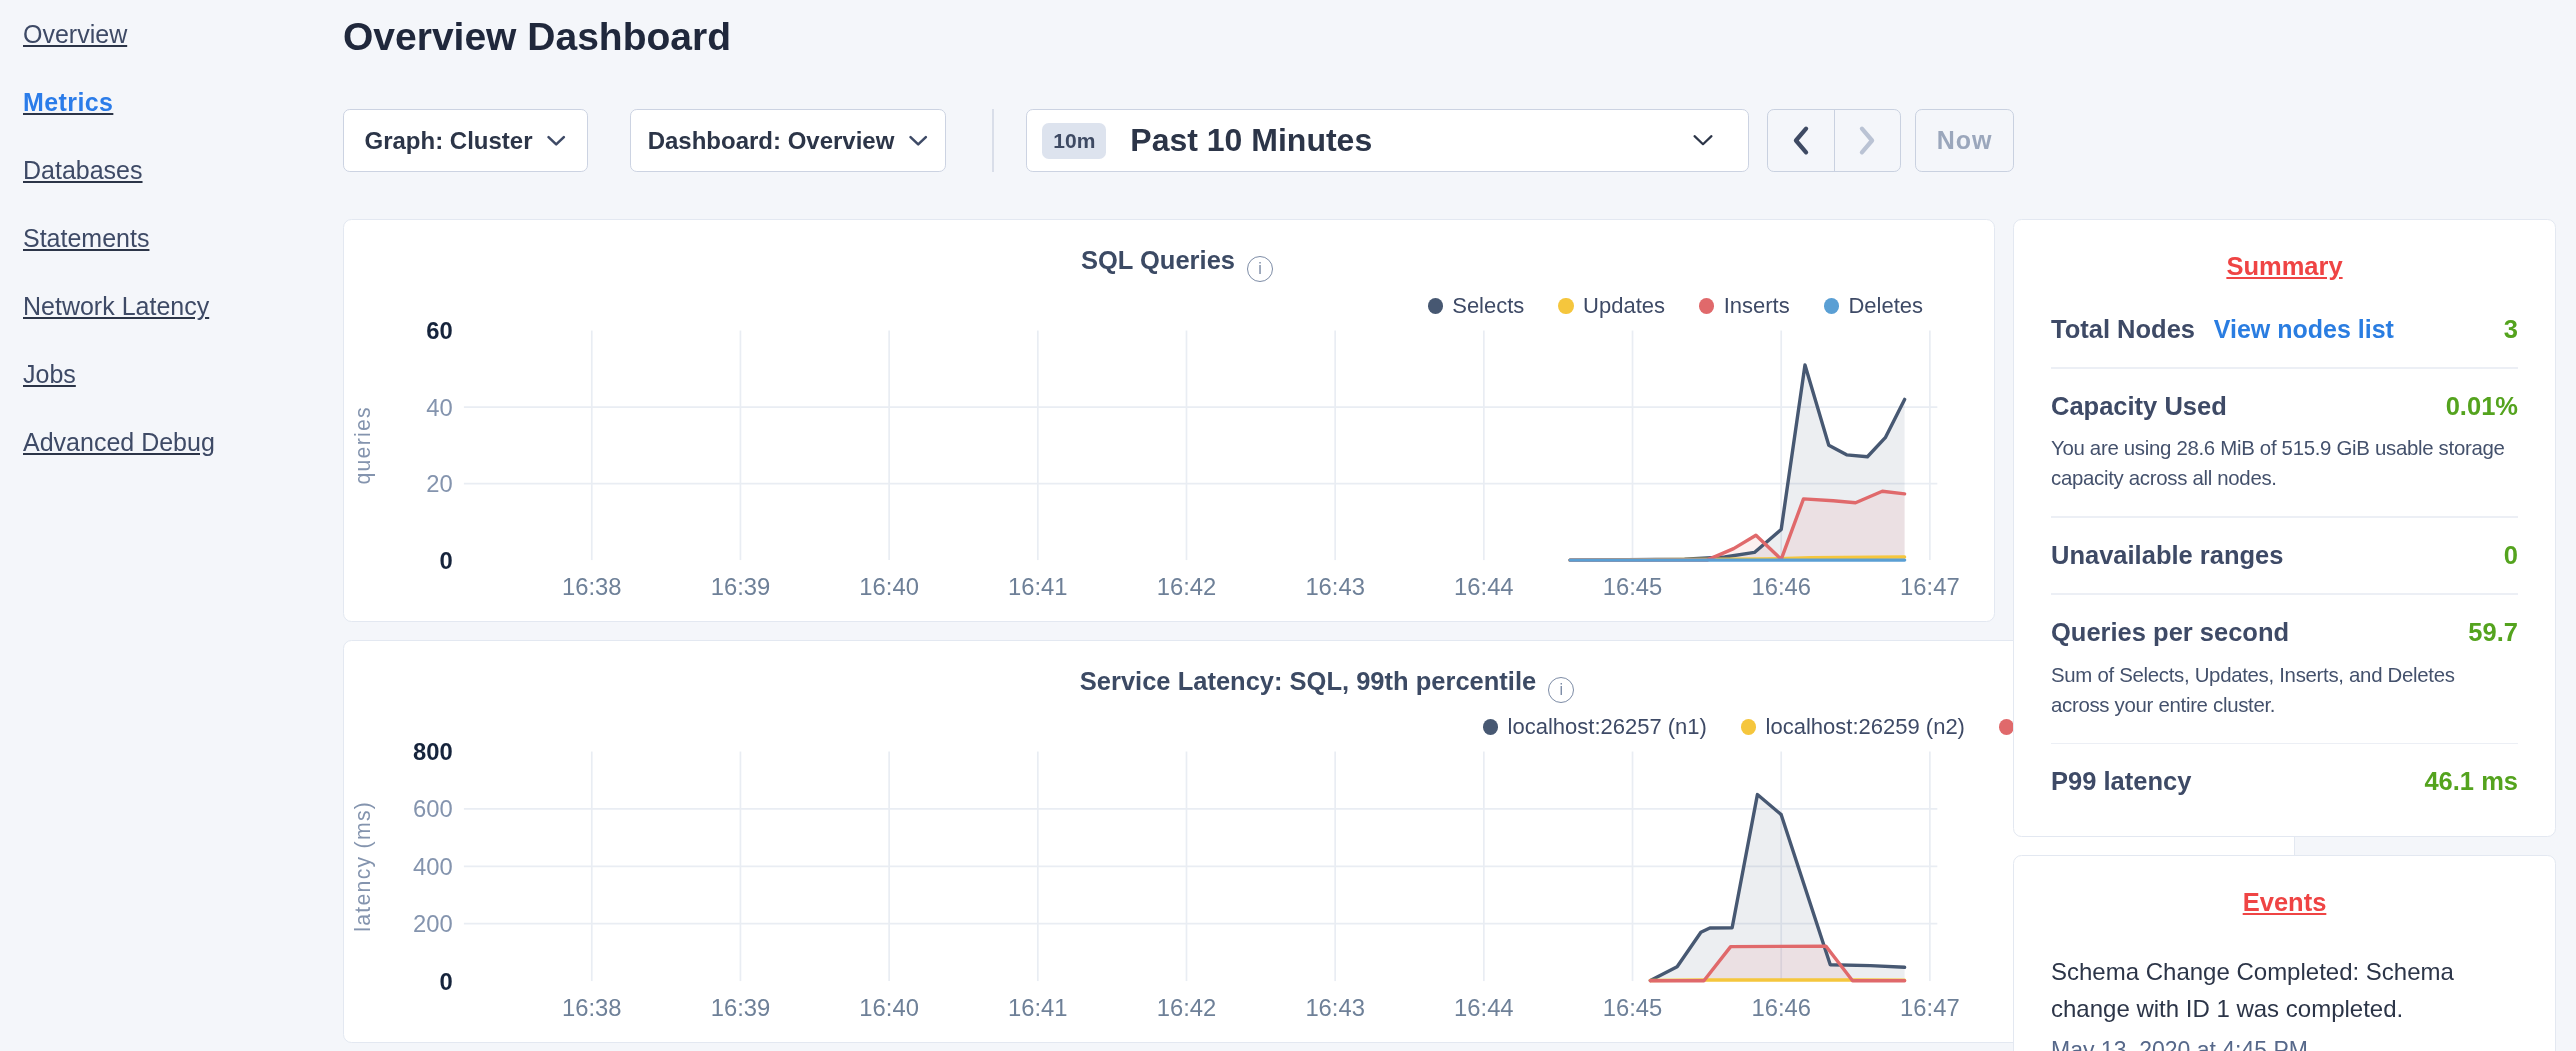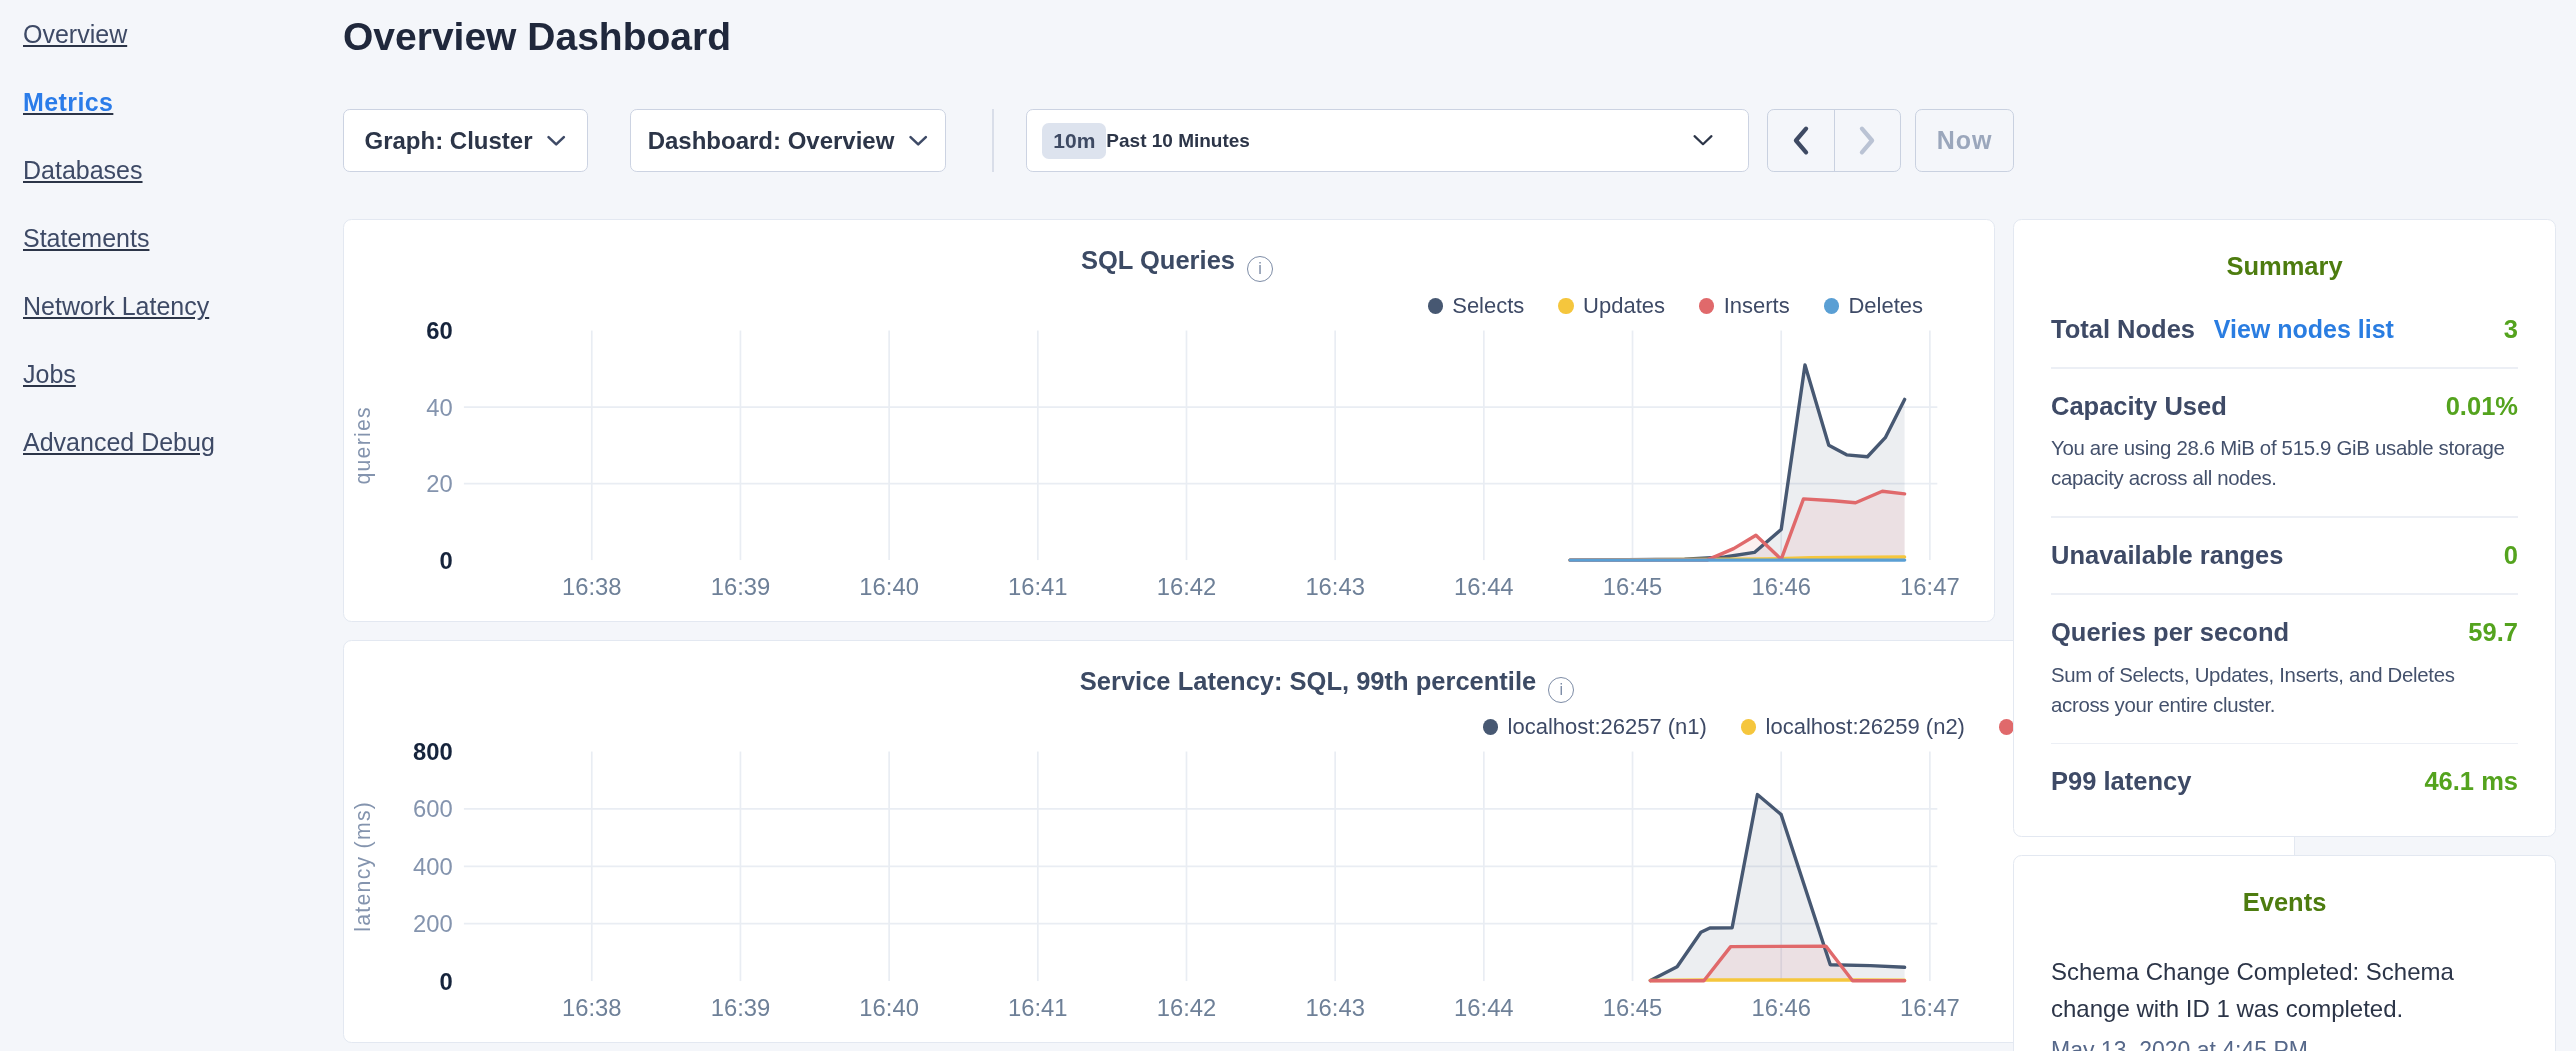--- a/index.html
+++ b/index.html
@@ -14,21 +14,21 @@
   
   .page-title{position:absolute;left:343px;top:15.3px;margin:0;font-size:39px;font-weight:600;color:#20283c;}
   .btn{position:absolute;top:109px;height:63px;background:#fff;border:1.7px solid #ccd3e2;border-radius:6.8px;
        display:flex;align-items:center;justify-content:center;gap:13.6px;font-size:24px;font-weight:700;color:#2c3548;cursor:pointer;}
   .dd-graph{left:343px;width:245px;}
   .dd-dash{left:630px;width:316px;}
   .toolbar-divider{position:absolute;left:992px;top:109px;width:1.7px;height:63px;background:#d9dee9;}
   .time-widget{position:absolute;left:1026px;top:109px;width:723px;height:63px;background:#fff;border:1.7px solid #ccd3e2;border-radius:6.8px;
        display:flex;align-items:center;cursor:pointer;}
   .time-badge{margin-left:15.3px;background:#dde3ee;border-radius:6.8px;padding:6px 11px;font-size:21px;font-weight:700;color:#3e4a63;}
-  .time-label{font-size:19px;font-weight:700;color:#2c3548;}
+  .time-label{margin-left:24px;font-size:32px;font-weight:700;color:#2c3548;}
   .time-chevron{margin-left:auto;margin-right:34px;}
   .pager{position:absolute;left:1767px;top:109px;width:134px;height:63px;border:1.7px solid #c9d1e0;border-radius:6.8px;display:flex;}
   .pager-half{flex:1;display:flex;align-items:center;justify-content:center;cursor:pointer;}
   .pager-half:first-child{border-right:1.7px solid #c9d1e0;}
   .now-btn{position:absolute;left:1915px;top:109px;width:99px;height:63px;border:1.7px solid #c9d1e0;border-radius:6.8px;
        display:flex;align-items:center;justify-content:center;font-size:25px;font-weight:700;color:#9ba7bc;letter-spacing:0.9px;cursor:default;}
 
   
   .card{position:absolute;background:#fff;border:1.7px solid #e3e8f1;border-radius:8.5px;}
   .chart-card-1{left:343px;top:219px;width:1652px;height:403px;}
@@ -40,21 +40,21 @@
   .legend-item{display:flex;align-items:center;gap:9.4px;}
   .legend-dot{width:15.3px;height:16px;border-radius:50%;}
   .legend-item span:last-child{font-size:22px;color:#3e4a66;}
   svg.chart{position:absolute;left:0;top:0;}
   svg.chart text{font-family:"Liberation Sans","DejaVu Sans",sans-serif;}
 
   
   .right-col{position:absolute;left:2013px;top:219px;width:543px;}
   .summary-card{position:relative;width:543px;height:618px;padding:0 37px;overflow:hidden;}
   .events-card{position:relative;width:543px;height:357px;margin-top:18px;padding:0 37px;overflow:hidden;}
-  .panel-heading{margin:0;padding-top:32px;text-align:center;font-size:25.5px;font-weight:700;color:#4d7c0f;}
+  .panel-heading{margin:0;padding-top:32px;text-align:center;font-size:25.5px;font-weight:700;color:#ef4444;text-decoration:underline;}
   .srow{padding:23px 0;}
   .srow.first{padding-top:34px;}
   .srow-main{display:flex;align-items:baseline;}
   .slabel{font-size:25.5px;font-weight:700;color:#3e4a66;white-space:nowrap;}
   .slink{font-size:25px;font-weight:600;color:#2a7de1;margin-left:18.7px;text-decoration:none;cursor:pointer;white-space:nowrap;}
   .svalue{margin-left:auto;font-size:25.5px;font-weight:700;color:#54a31e;white-space:nowrap;}
   .snote{margin-top:12.8px;font-size:20.4px;line-height:30px;color:#44516c;letter-spacing:-0.3px;}
   .divider{height:1.7px;background:#eceff5;}
   .event-item{margin-top:36px;}
   .event-text{font-size:24px;line-height:37px;color:#2c3548;}

